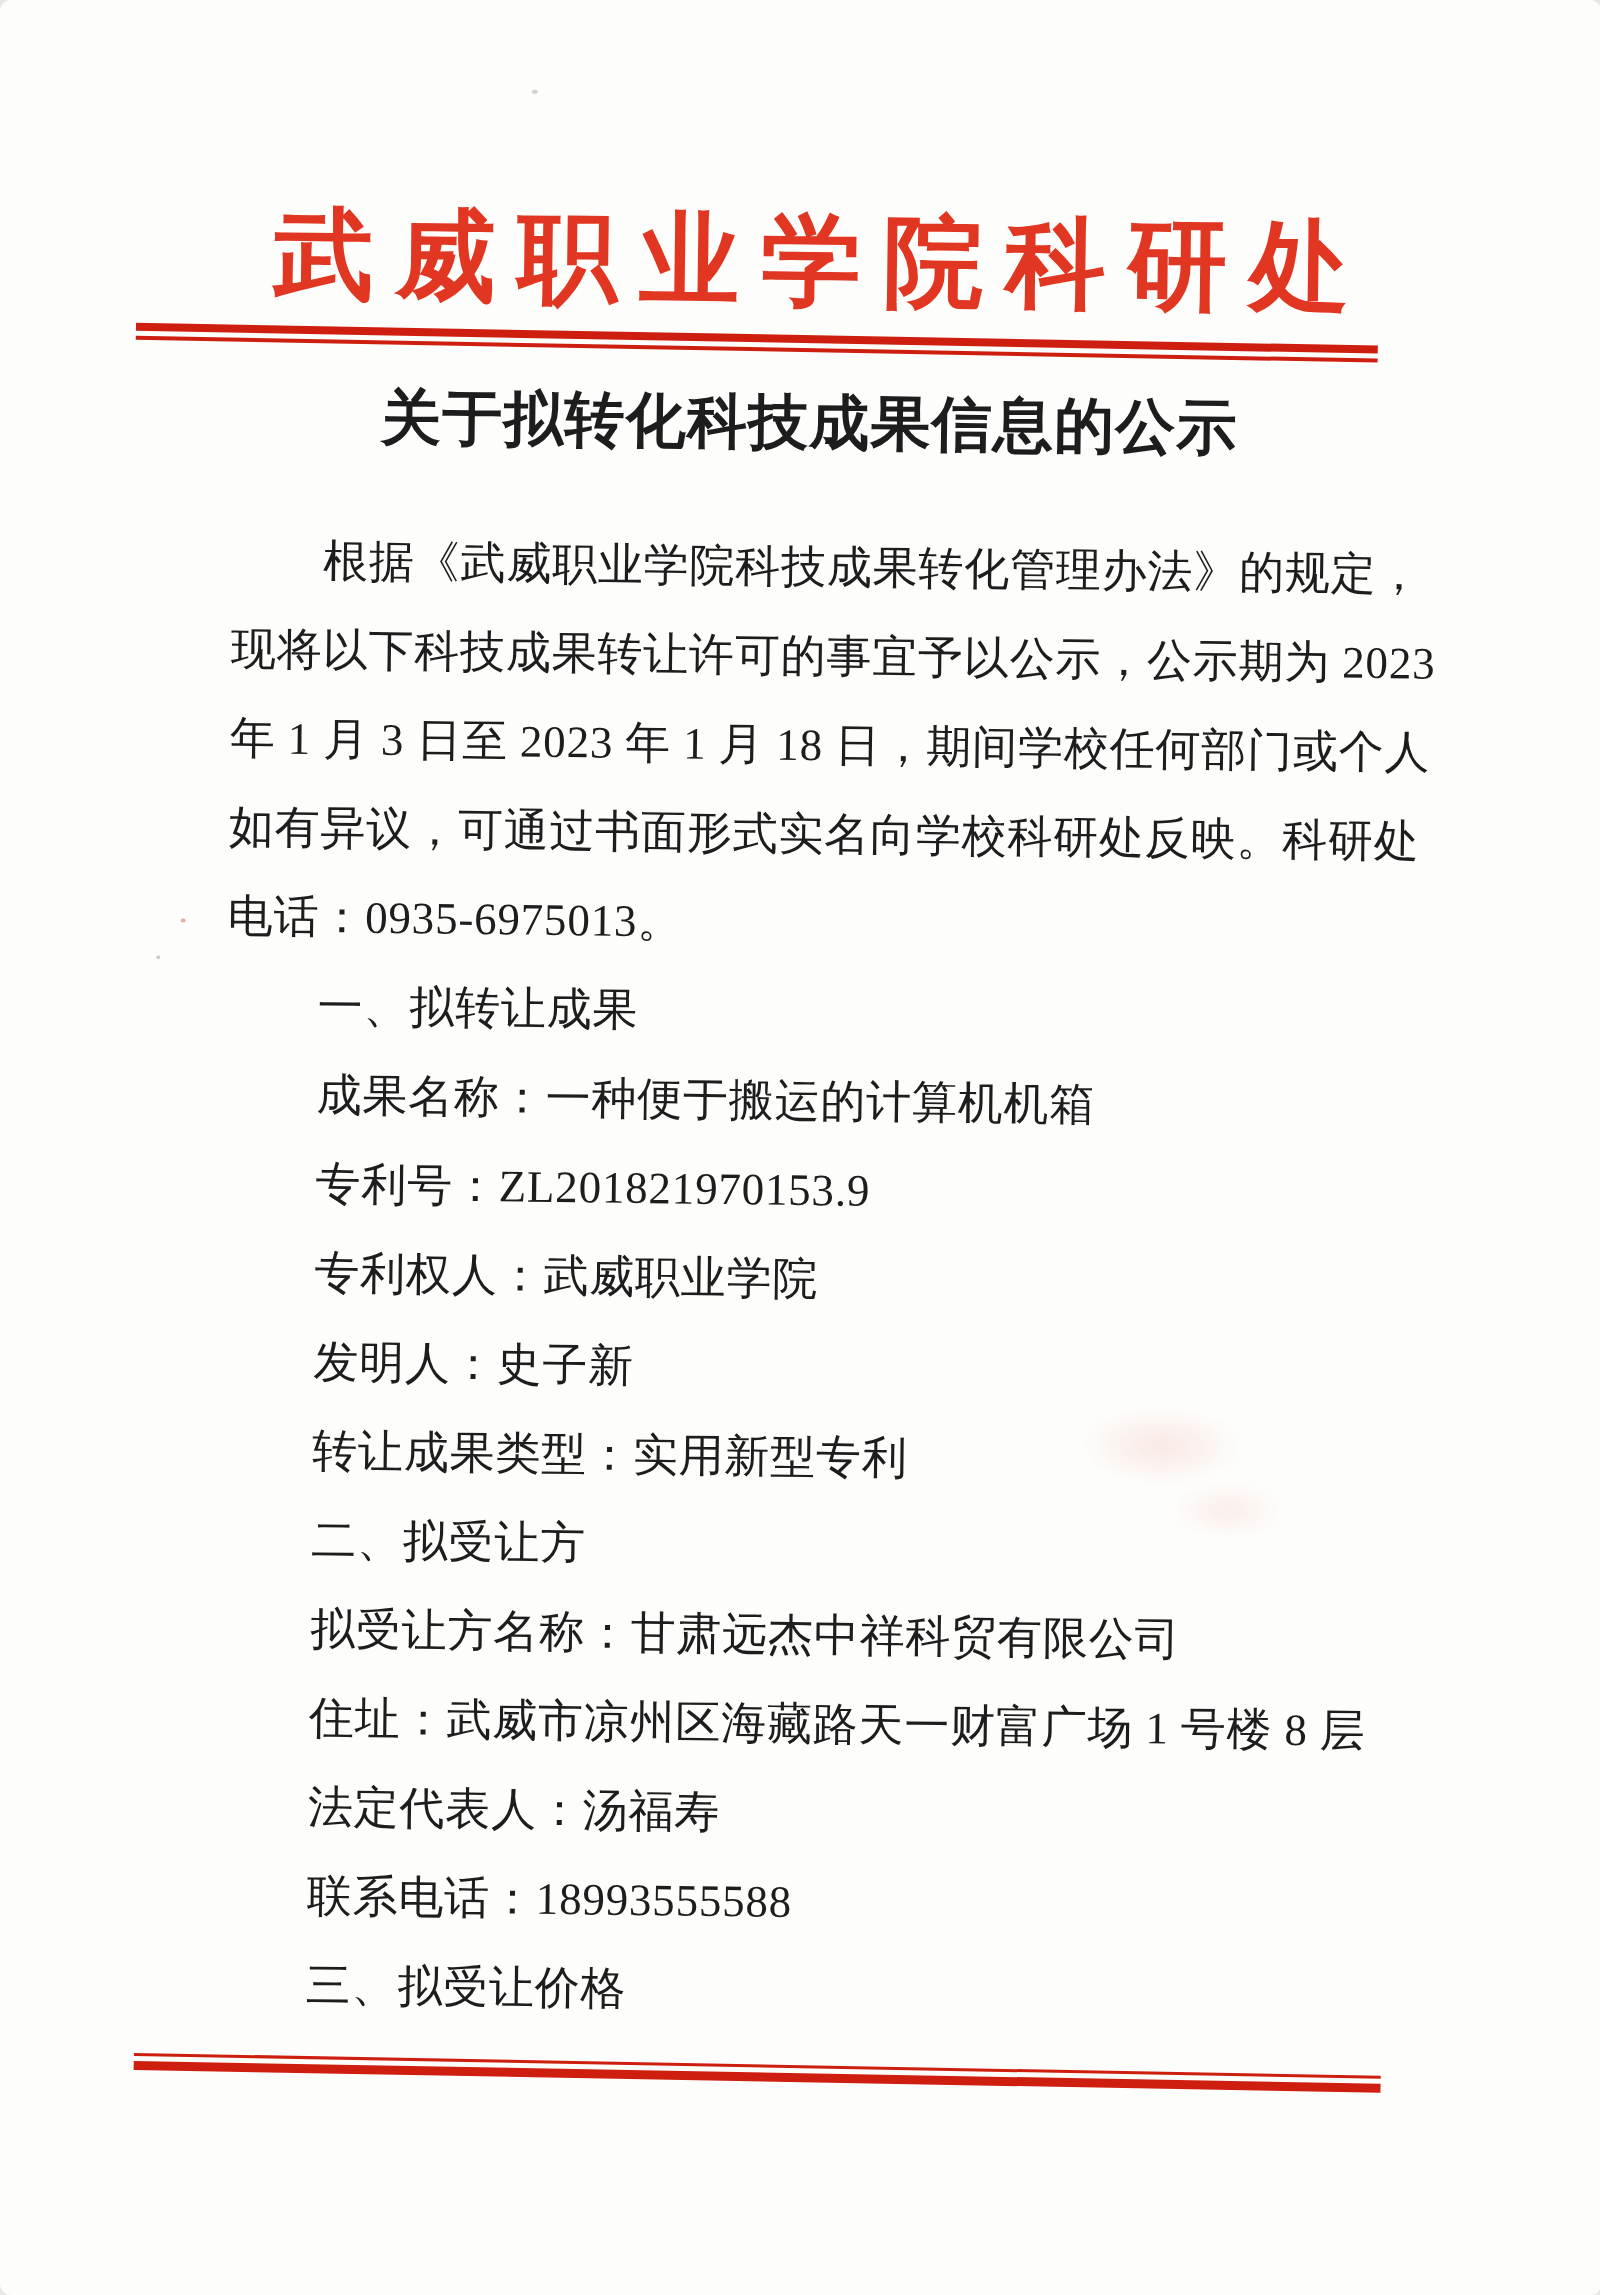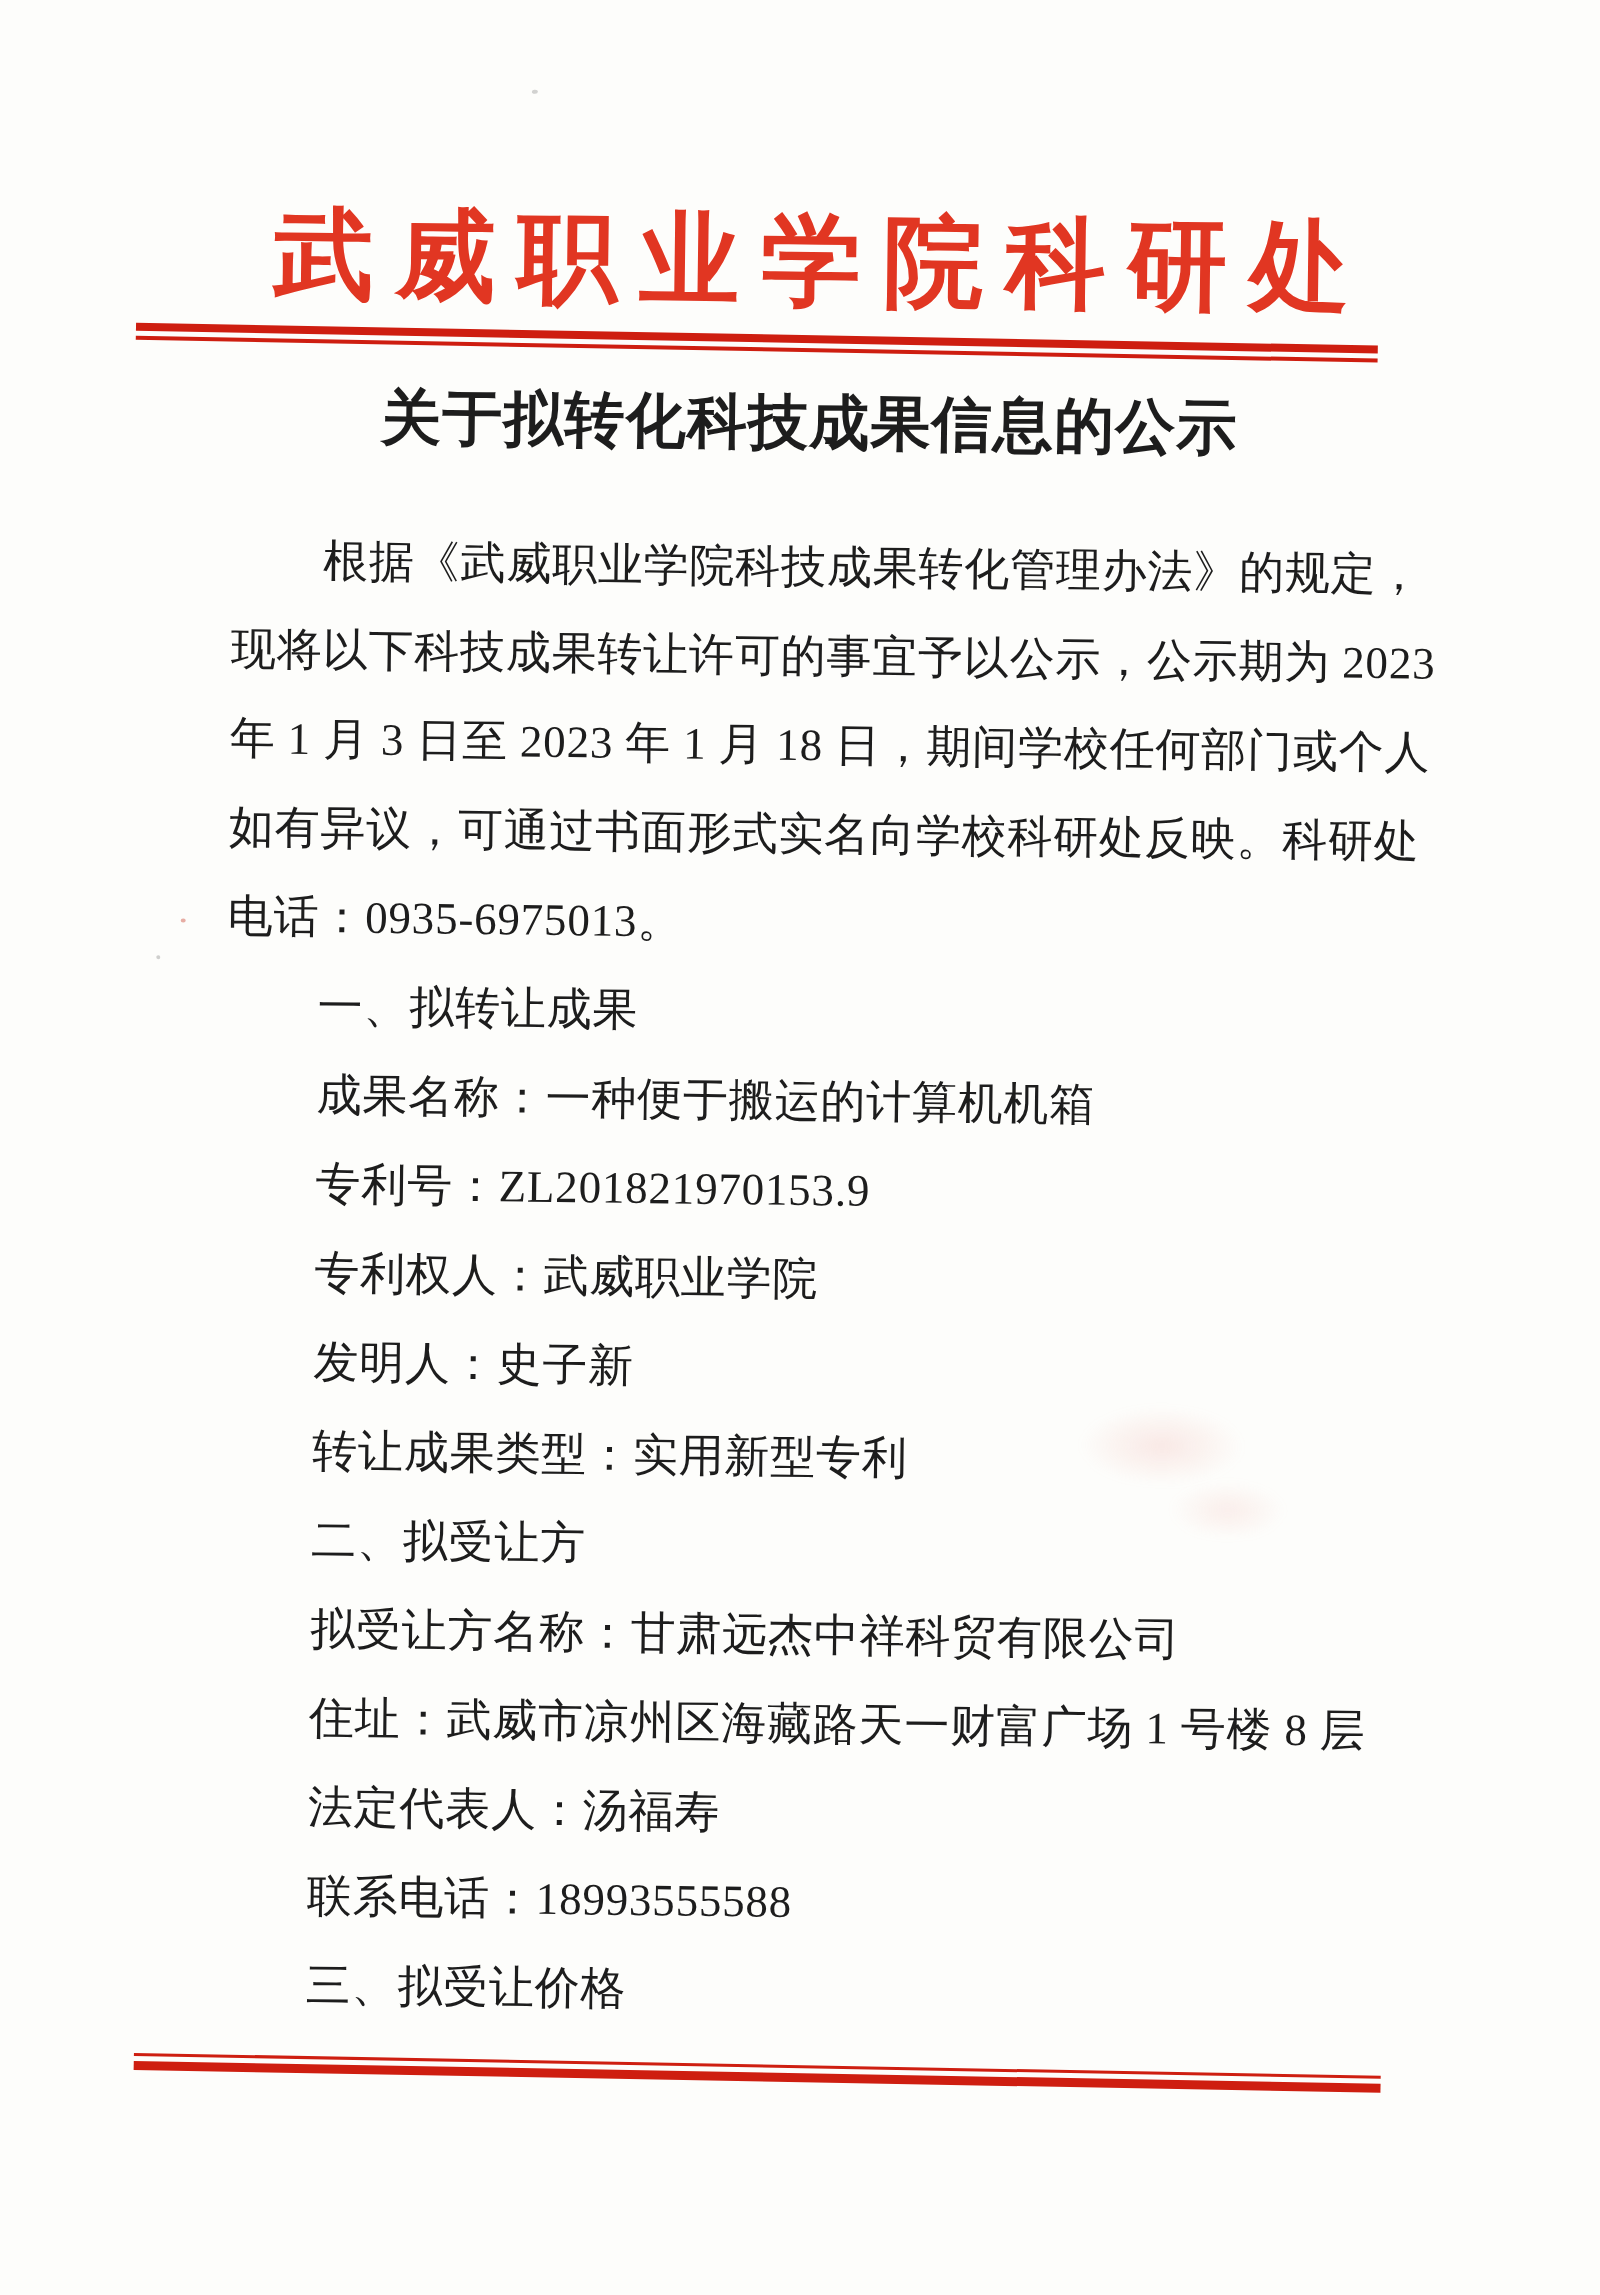--- a/index.html
+++ b/index.html
@@ -8,20 +8,21 @@
     background: #e8e8e8;
   }
   .page {
     position: relative;
     width: 1601px;
     height: 2295px;
     margin: 0 auto;
     background: var(--paper, #fdfdfb);
     overflow: hidden;
     font-family: "Liberation Serif", "DejaVu Serif", serif;
+    border-radius: 11px;
   }
   .content {
     position: absolute;
     inset: 0;
     transform: rotate(0.7deg);
     transform-origin: 50% 50%;
   }
   
   .letterhead {
     position: absolute;

